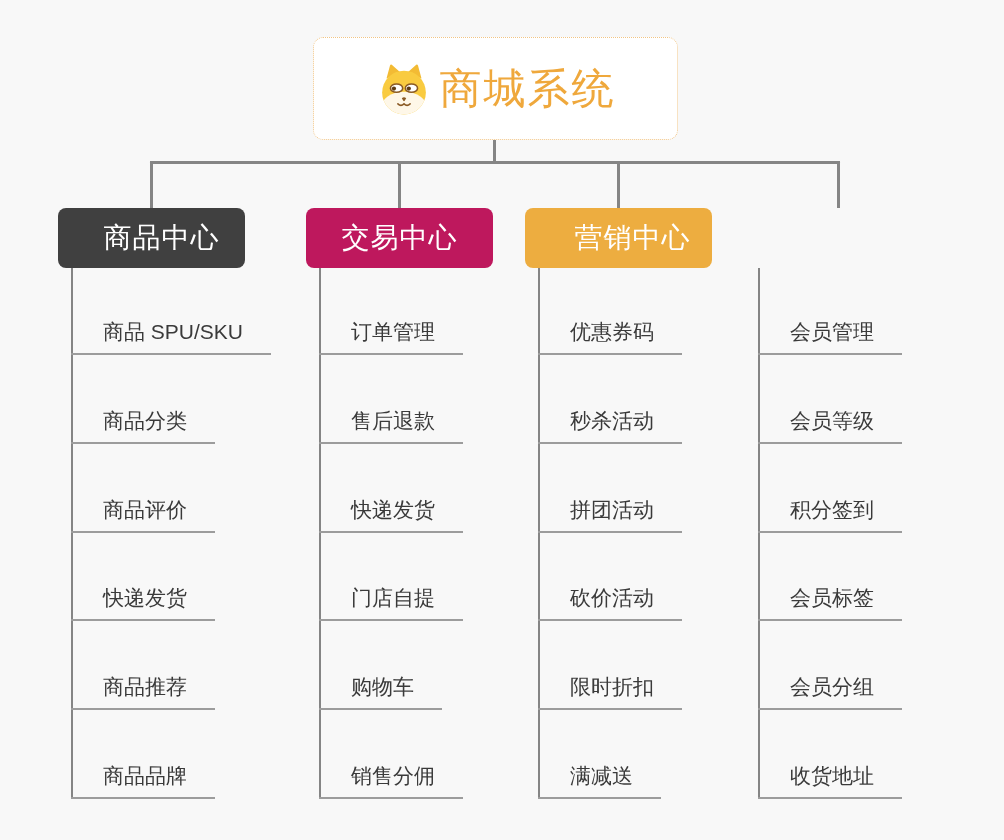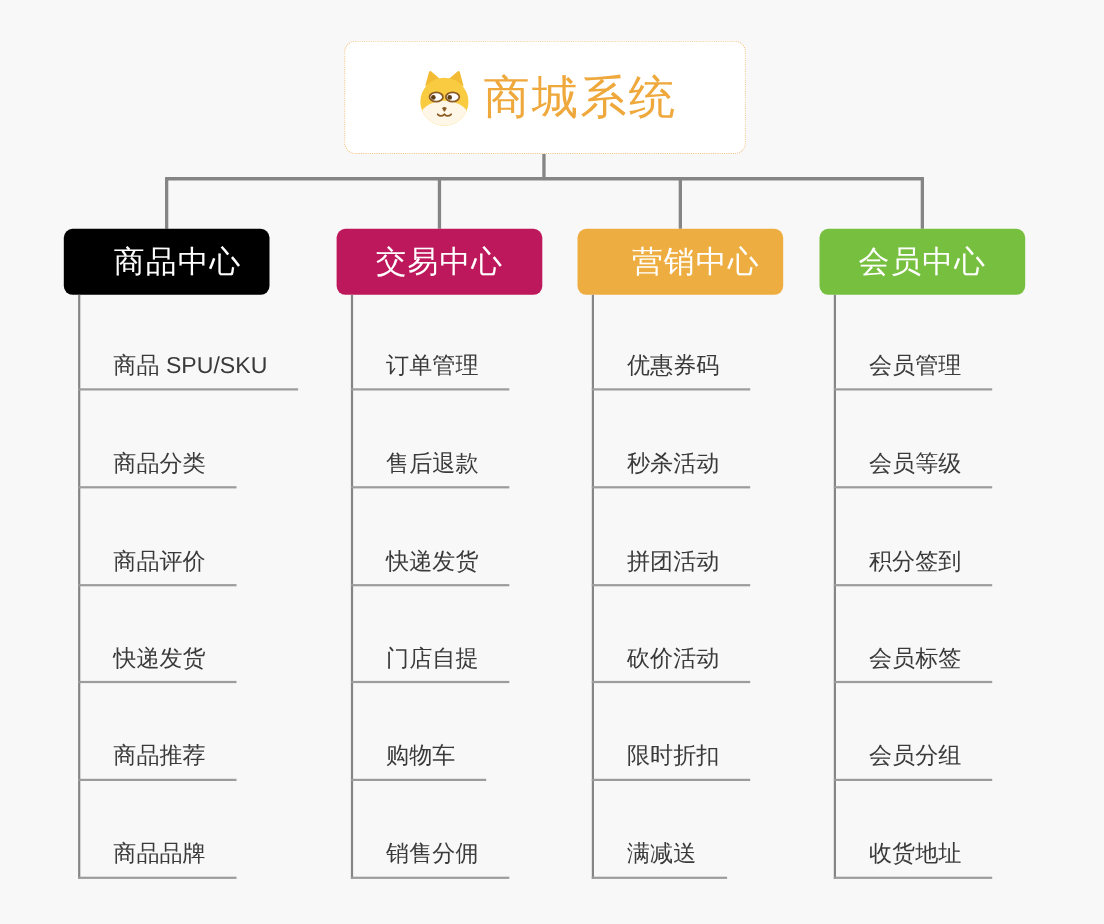--- a/index.html
+++ b/index.html
@@ -100,21 +100,21 @@
   </div>
 
   <div class="conn conn-stub"></div>
   <div class="conn conn-hbar"></div>
   <div class="conn conn-drop d0"></div>
   <div class="conn conn-drop d1"></div>
   <div class="conn conn-drop d2"></div>
   <div class="conn conn-drop d3"></div>
 
   <div class="branch b0">
-    <div class="branch-box" style="background: #000000; padding-left: 20px;">
+    <div class="branch-box" style="background: #404040; padding-left: 20px;">
       <span>商品中心</span>
     </div>
     <div class="trunk"></div>
     <div class="child c0">商品 SPU/SKU</div>
     <div class="child c1">商品分类</div>
     <div class="child c2">商品评价</div>
     <div class="child c3">快递发货</div>
     <div class="child c4">商品推荐</div>
     <div class="child c5">商品品牌</div>
   </div>
@@ -139,23 +139,20 @@
     <div class="trunk"></div>
     <div class="child c0">优惠券码</div>
     <div class="child c1">秒杀活动</div>
     <div class="child c2">拼团活动</div>
     <div class="child c3">砍价活动</div>
     <div class="child c4">限时折扣</div>
     <div class="child c5">满减送</div>
   </div>
 
   <div class="branch b3">
-    <div class="branch-box" style="background: rgb(118, 191, 63);">
-      <span>会员中心</span>
-    </div>
     <div class="trunk"></div>
     <div class="child c0">会员管理</div>
     <div class="child c1">会员等级</div>
     <div class="child c2">积分签到</div>
     <div class="child c3">会员标签</div>
     <div class="child c4">会员分组</div>
     <div class="child c5">收货地址</div>
   </div>
 
 </div>

